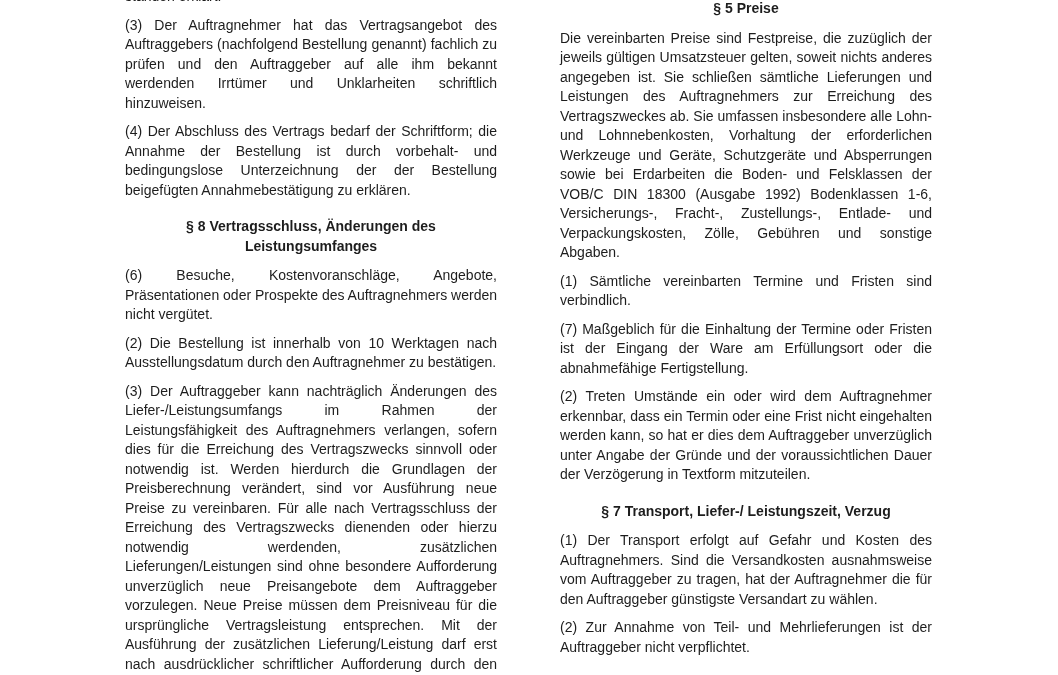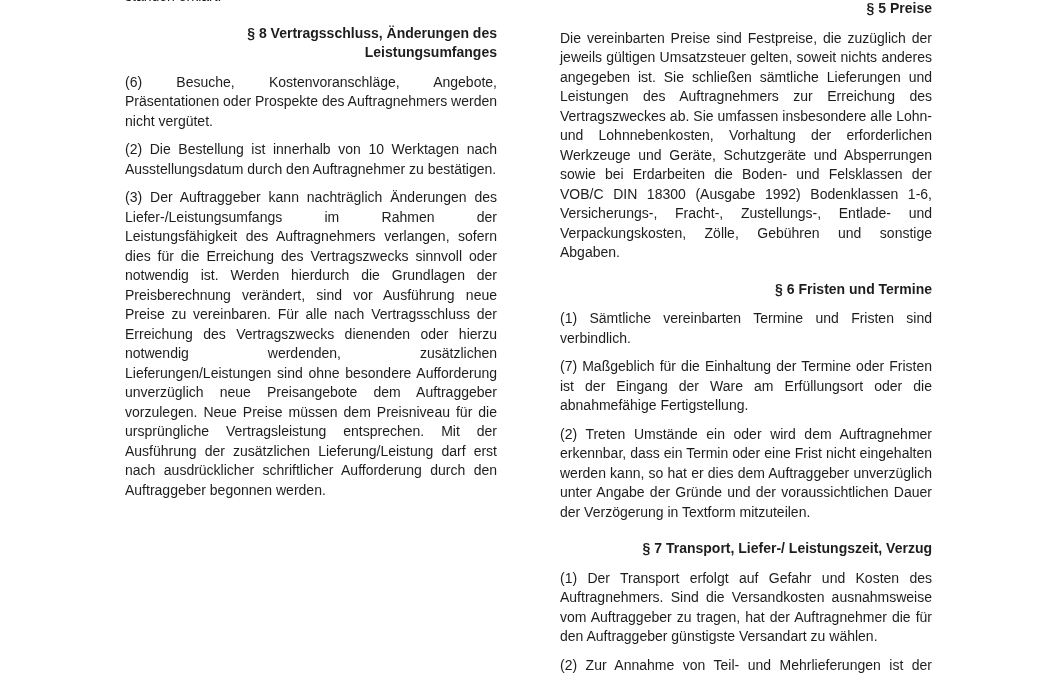--- a/index.html
+++ b/index.html
@@ -35,43 +35,44 @@
     margin: 0 0 9px 0;
   }
   .frag {
     margin: 0 0 9px 0;
   }
   .sec-heading {
     font-size: 14px;
     font-weight: bold;
     line-height: 19.5px;
     margin: 17px 0 10px 0;
-    text-align: right;
+    text-align: center;
   }
   .col .sec-heading:first-child {
     margin-top: 0;
   }
 </style>
 </head>
 <body>
 
 <div class="page">
 
   <div class="col col-left">
     <p class="frag">standen erklärt.</p>
+    <p class="para">(3) Der Auftragnehmer hat das Vertragsangebot des Auftraggebers (nachfolgend Bestellung genannt) fachlich zu prüfen und den Auftraggeber auf alle ihm bekannt werdenden Irrtümer und Unklarheiten schriftlich hinzuweisen.</p>
+    <p class="para">(4) Der Abschluss des Vertrags bedarf der Schriftform; die Annahme der Bestellung ist durch vorbehalt- und bedingungslose Unterzeichnung der der Bestellung beigefügten Annahmebestätigung zu erklären.</p>
     <h2 class="sec-heading">§ 8 Vertragsschluss, Änderungen des Leistungsumfanges</h2>
     <p class="para">(6) Besuche, Kostenvoranschläge, Angebote, Präsentationen oder Prospekte des Auftragnehmers werden nicht vergütet.</p>
     <p class="para">(2) Die Bestellung ist innerhalb von 10 Werktagen nach Ausstellungsdatum durch den Auftragnehmer zu bestätigen.</p>
     <p class="para">(3) Der Auftraggeber kann nachträglich Änderungen des Liefer-/Leistungsumfangs im Rahmen der Leistungsfähigkeit des Auftragnehmers verlangen, sofern dies für die Erreichung des Vertragszwecks sinnvoll oder notwendig ist. Werden hierdurch die Grundlagen der Preisberechnung verändert, sind vor Ausführung neue Preise zu vereinbaren. Für alle nach Vertragsschluss der Erreichung des Vertragszwecks dienenden oder hierzu notwendig werdenden, zusätzlichen Lieferungen/Leistungen sind ohne besondere Aufforderung unverzüglich neue Preisangebote dem Auftraggeber vorzulegen. Neue Preise müssen dem Preisniveau für die ursprüngliche Vertragsleistung entsprechen. Mit der Ausführung der zusätzlichen Lieferung/Leistung darf erst nach ausdrücklicher schriftlicher Aufforderung durch den Auftraggeber begonnen werden.</p>
   </div>
 
   <div class="col col-right">
     <h2 class="sec-heading">§ 5 Preise</h2>
     <p class="para">Die vereinbarten Preise sind Festpreise, die zuzüglich der jeweils gültigen Umsatzsteuer gelten, soweit nichts anderes angegeben ist. Sie schließen sämtliche Lieferungen und Leistungen des Auftragnehmers zur Erreichung des Vertragszweckes ab. Sie umfassen insbesondere alle Lohn- und Lohnnebenkosten, Vorhaltung der erforderlichen Werkzeuge und Geräte, Schutzgeräte und Absperrungen sowie bei Erdarbeiten die Boden- und Felsklassen der VOB/C DIN 18300 (Ausgabe 1992) Bodenklassen 1-6, Versicherungs-, Fracht-, Zustellungs-, Entlade- und Verpackungskosten, Zölle, Gebühren und sonstige Abgaben.</p>
-    <h2 class="sec-heading">§ 6 Fristen und Termine</h2>
     <p class="para">(1) Sämtliche vereinbarten Termine und Fristen sind verbindlich.</p>
     <p class="para">(7) Maßgeblich für die Einhaltung der Termine oder Fristen ist der Eingang der Ware am Erfüllungsort oder die abnahmefähige Fertigstellung.</p>
     <p class="para">(2) Treten Umstände ein oder wird dem Auftragnehmer erkennbar, dass ein Termin oder eine Frist nicht eingehalten werden kann, so hat er dies dem Auftraggeber unverzüglich unter Angabe der Gründe und der voraussichtlichen Dauer der Verzögerung in Textform mitzuteilen.</p>
     <h2 class="sec-heading">§ 7 Transport, Liefer-/ Leistungszeit, Verzug</h2>
     <p class="para">(1) Der Transport erfolgt auf Gefahr und Kosten des Auftragnehmers. Sind die Versandkosten ausnahmsweise vom Auftraggeber zu tragen, hat der Auftragnehmer die für den Auftraggeber günstigste Versandart zu wählen.</p>
     <p class="para">(2) Zur Annahme von Teil- und Mehrlieferungen ist der Auftraggeber nicht verpflichtet.</p>
   </div>
 
 </div>
 

